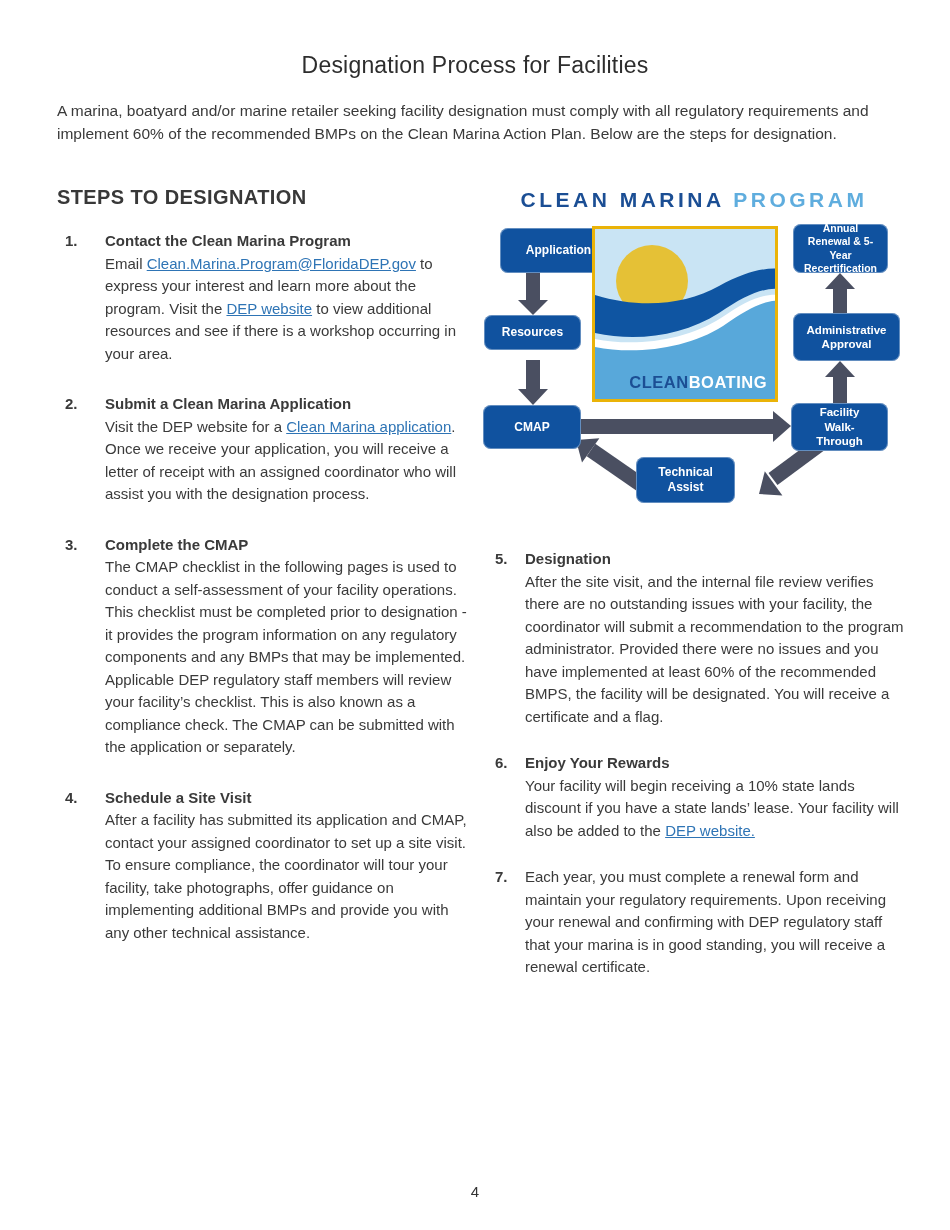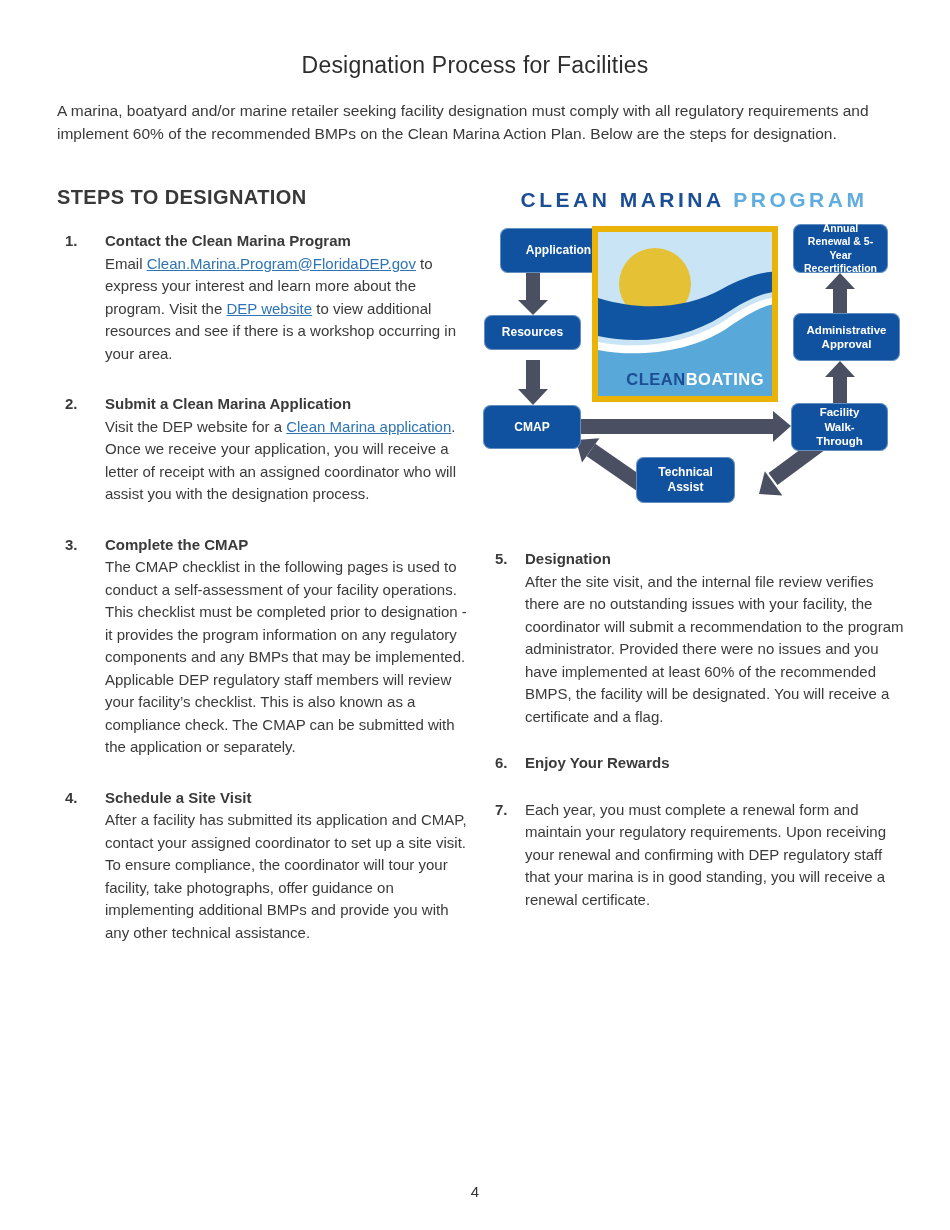--- a/index.html
+++ b/index.html
@@ -62,21 +62,21 @@
   }
   .dbox-application{left:1px;top:40px;width:117px;height:45px;margin-left:16px;}
   .dbox-resources{left:1px;top:127px;width:97px;height:35px;}
   .dbox-cmap{left:0px;top:217px;width:98px;height:44px;}
   .dbox-annual{left:310px;top:36px;width:95px;height:49px;}
   .dbox-admin{left:310px;top:125px;width:107px;height:48px;}
   .dbox-facility{left:308px;top:215px;width:97px;height:48px;}
   .dbox-technical{left:153px;top:269px;width:99px;height:46px;}
   .center-image{
     position:absolute;left:109px;top:38px;width:186px;height:176px;
-    border:6px solid #eab308;overflow:hidden;
+    border:3px solid #eab308;overflow:hidden;
   }
   .center-image svg{display:block;}
   .cb-logo{
     position:absolute;right:8px;bottom:7px;
     font-size:16.5px;font-weight:800;letter-spacing:0.5px;white-space:nowrap;
   }
   .cb-clean{color:var(--title_dark_blue);}
   .cb-boating{color:#ffffff;}
   .page-num{
     position:absolute;top:1183px;left:0;width:100%;text-align:center;
@@ -201,20 +201,21 @@
 
   <ol class="steps" id="steps-right">
       <li class="step">
         <span class="step-num">5.</span>
         <div class="step-title">Designation</div>
         <div class="step-body">After the site visit, and the internal file review verifies there are no outstanding issues with your facility, the coordinator will submit a recommendation to the program administrator. Provided there were no issues and you have implemented at least 60% of the recommended BMPS, the facility will be designated. You will receive a certificate and a flag.</div>
       </li>
       <li class="step">
         <span class="step-num">6.</span>
         <div class="step-title">Enjoy Your Rewards</div>
+        <div class="step-body">Your facility will begin receiving a 10% state lands discount if you have a state lands’ lease. Your facility will also be added to the <a class="doc-link" href="#">DEP website.</a></div>
       </li>
       <li class="step">
         <span class="step-num">7.</span>
         <div class="step-body">Each year, you must complete a renewal form and maintain your regulatory requirements. Upon receiving your renewal and confirming with DEP regulatory staff that your marina is in good standing, you will receive a renewal certificate.</div>
       </li>
     </ol>
 </div>
 
 <div class="page-num">4</div>
 

